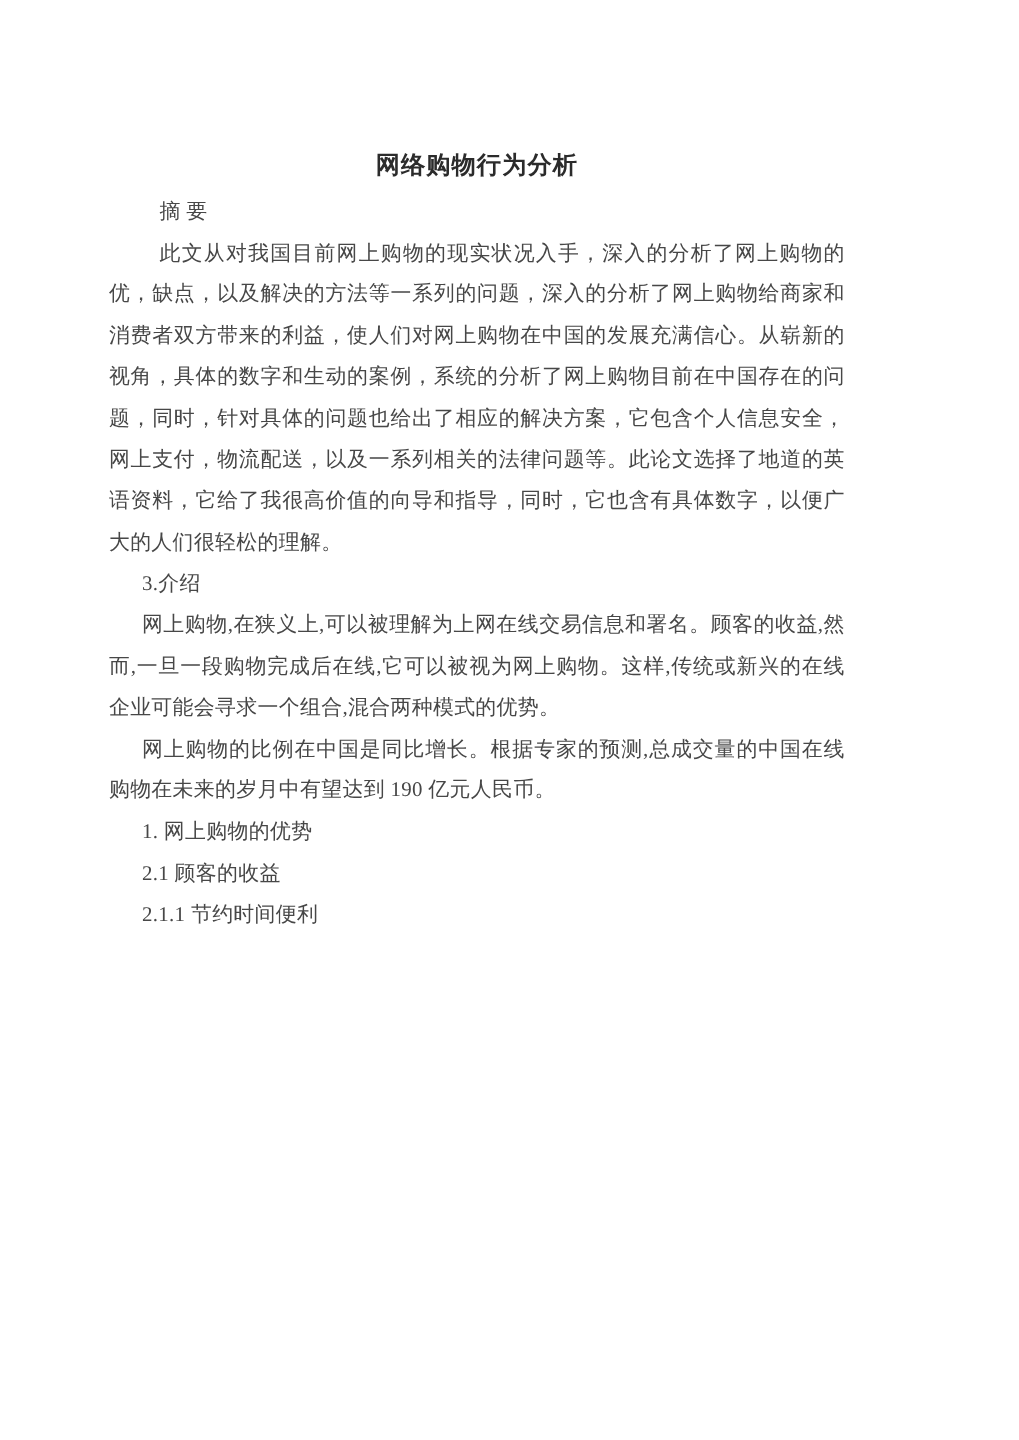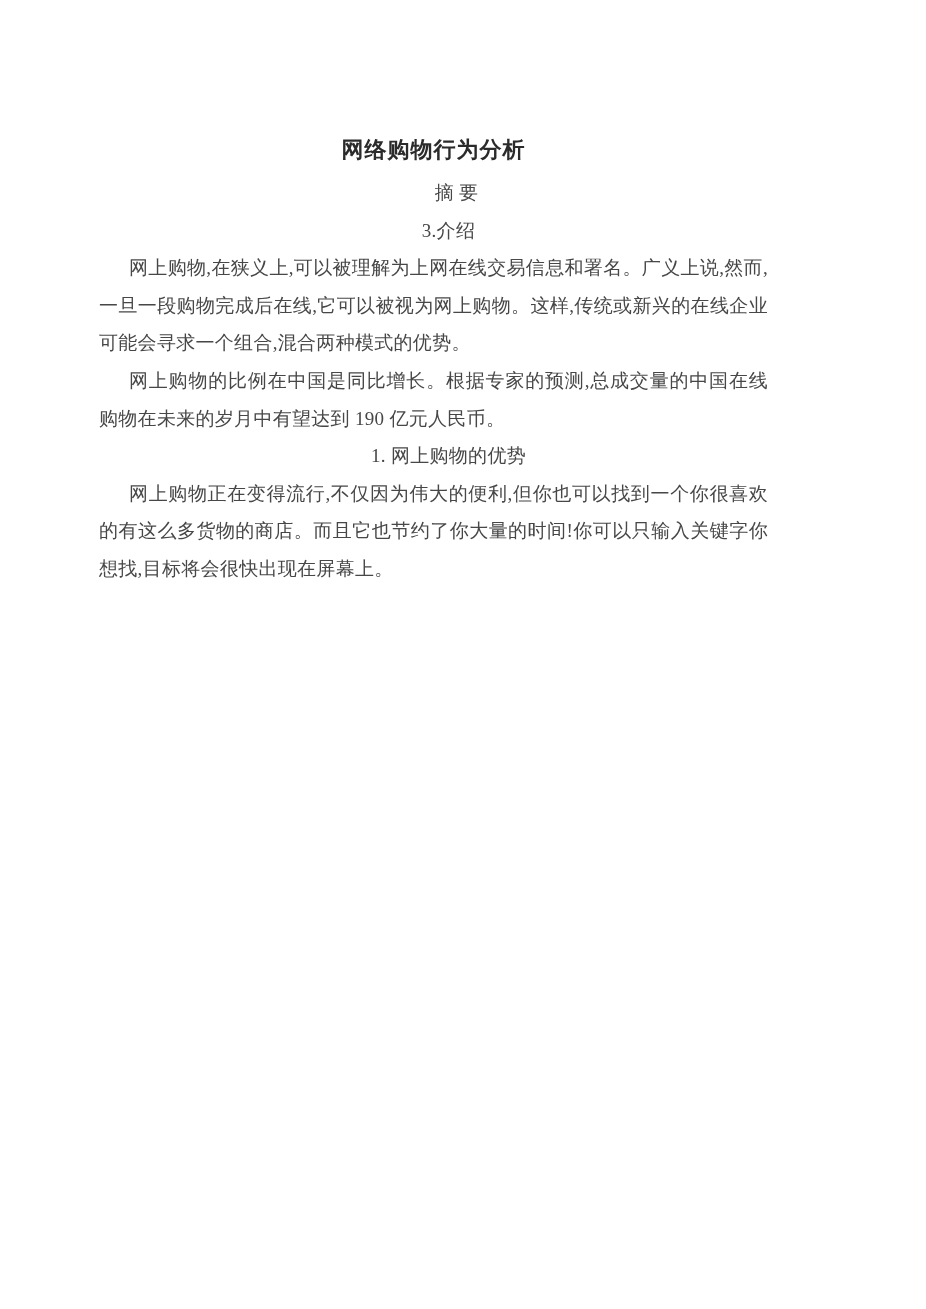--- a/index.html
+++ b/index.html
@@ -31,39 +31,41 @@
     margin: 0;
     font-family: "Liberation Serif", "DejaVu Serif", serif;
     font-size: 19px;
     line-height: 37.6px;
     color: var(--body-color, #474747);
     text-align: justify;
     letter-spacing: 0.3px;
   }
   .doc-body p.indent-lg { text-indent: 46px; }
   .doc-body p.indent-sm { text-indent: 30px; }
-  .doc-body p.no-justify { text-align: center; }
+  .doc-body p.no-justify { text-align: left; }
 </style>
 </head>
 <body>
 
 <div class="page" style="--page-bg: #ffffff; --title-color: #2b2b2b; --body-color: #474747;">
   <h1 class="doc-title">网络购物行为分析</h1>
 
   <div class="doc-body">
     <p class="indent-lg no-justify">摘 要</p>
 
+    <p class="indent-lg">此文从对我国目前网上购物的现实状况入手，深入的分析了网上购物的优，缺点，以及解决的方法等一系列的问题，深入的分析了网上购物给商家和消费者双方带来的利益，使人们对网上购物在中国的发展充满信心。从崭新的视角，具体的数字和生动的案例，系统的分析了网上购物目前在中国存在的问题，同时，针对具体的问题也给出了相应的解决方案，它包含个人信息安全，网上支付，物流配送，以及一系列相关的法律问题等。此论文选择了地道的英语资料，它给了我很高价值的向导和指导，同时，它也含有具体数字，以便广大的人们很轻松的理解。</p>
 
 
     <p class="indent-sm no-justify">3.介绍</p>
 
 
-    <p class="indent-sm">网上购物,在狭义上,可以被理解为上网在线交易信息和署名。广义上说,然而,一旦一段购物完成后在线,它可以被视为网上购物。这样,传统或新兴的在线企业可能会寻求一个组合,混合两种模式的优势。</p>
+    <p class="indent-sm">网上购物,在狭义上,可以被理解为上网在线交易信息和署名。顾客的收益,然而,一旦一段购物完成后在线,它可以被视为网上购物。这样,传统或新兴的在线企业可能会寻求一个组合,混合两种模式的优势。</p>
 
     <p class="indent-sm">网上购物的比例在中国是同比增长。根据专家的预测,总成交量的中国在线购物在未来的岁月中有望达到 190 亿元人民币。</p>
 
     <p class="indent-sm no-justify">1.  网上购物的优势</p>
 
+    <p class="indent-sm no-justify">2.1 顾客的收益</p>
 
+    <p class="indent-sm no-justify">2.1.1 节约时间便利</p>
 
-    <p class="indent-sm">网上购物正在变得流行,不仅因为伟大的便利,但你也可以找到一个你很喜欢的有这么多货物的商店。而且它也节约了你大量的时间!你可以只输入关键字你想找,目标将会很快出现在屏幕上。</p>
   </div>
 </div>
 
 </body></html>

